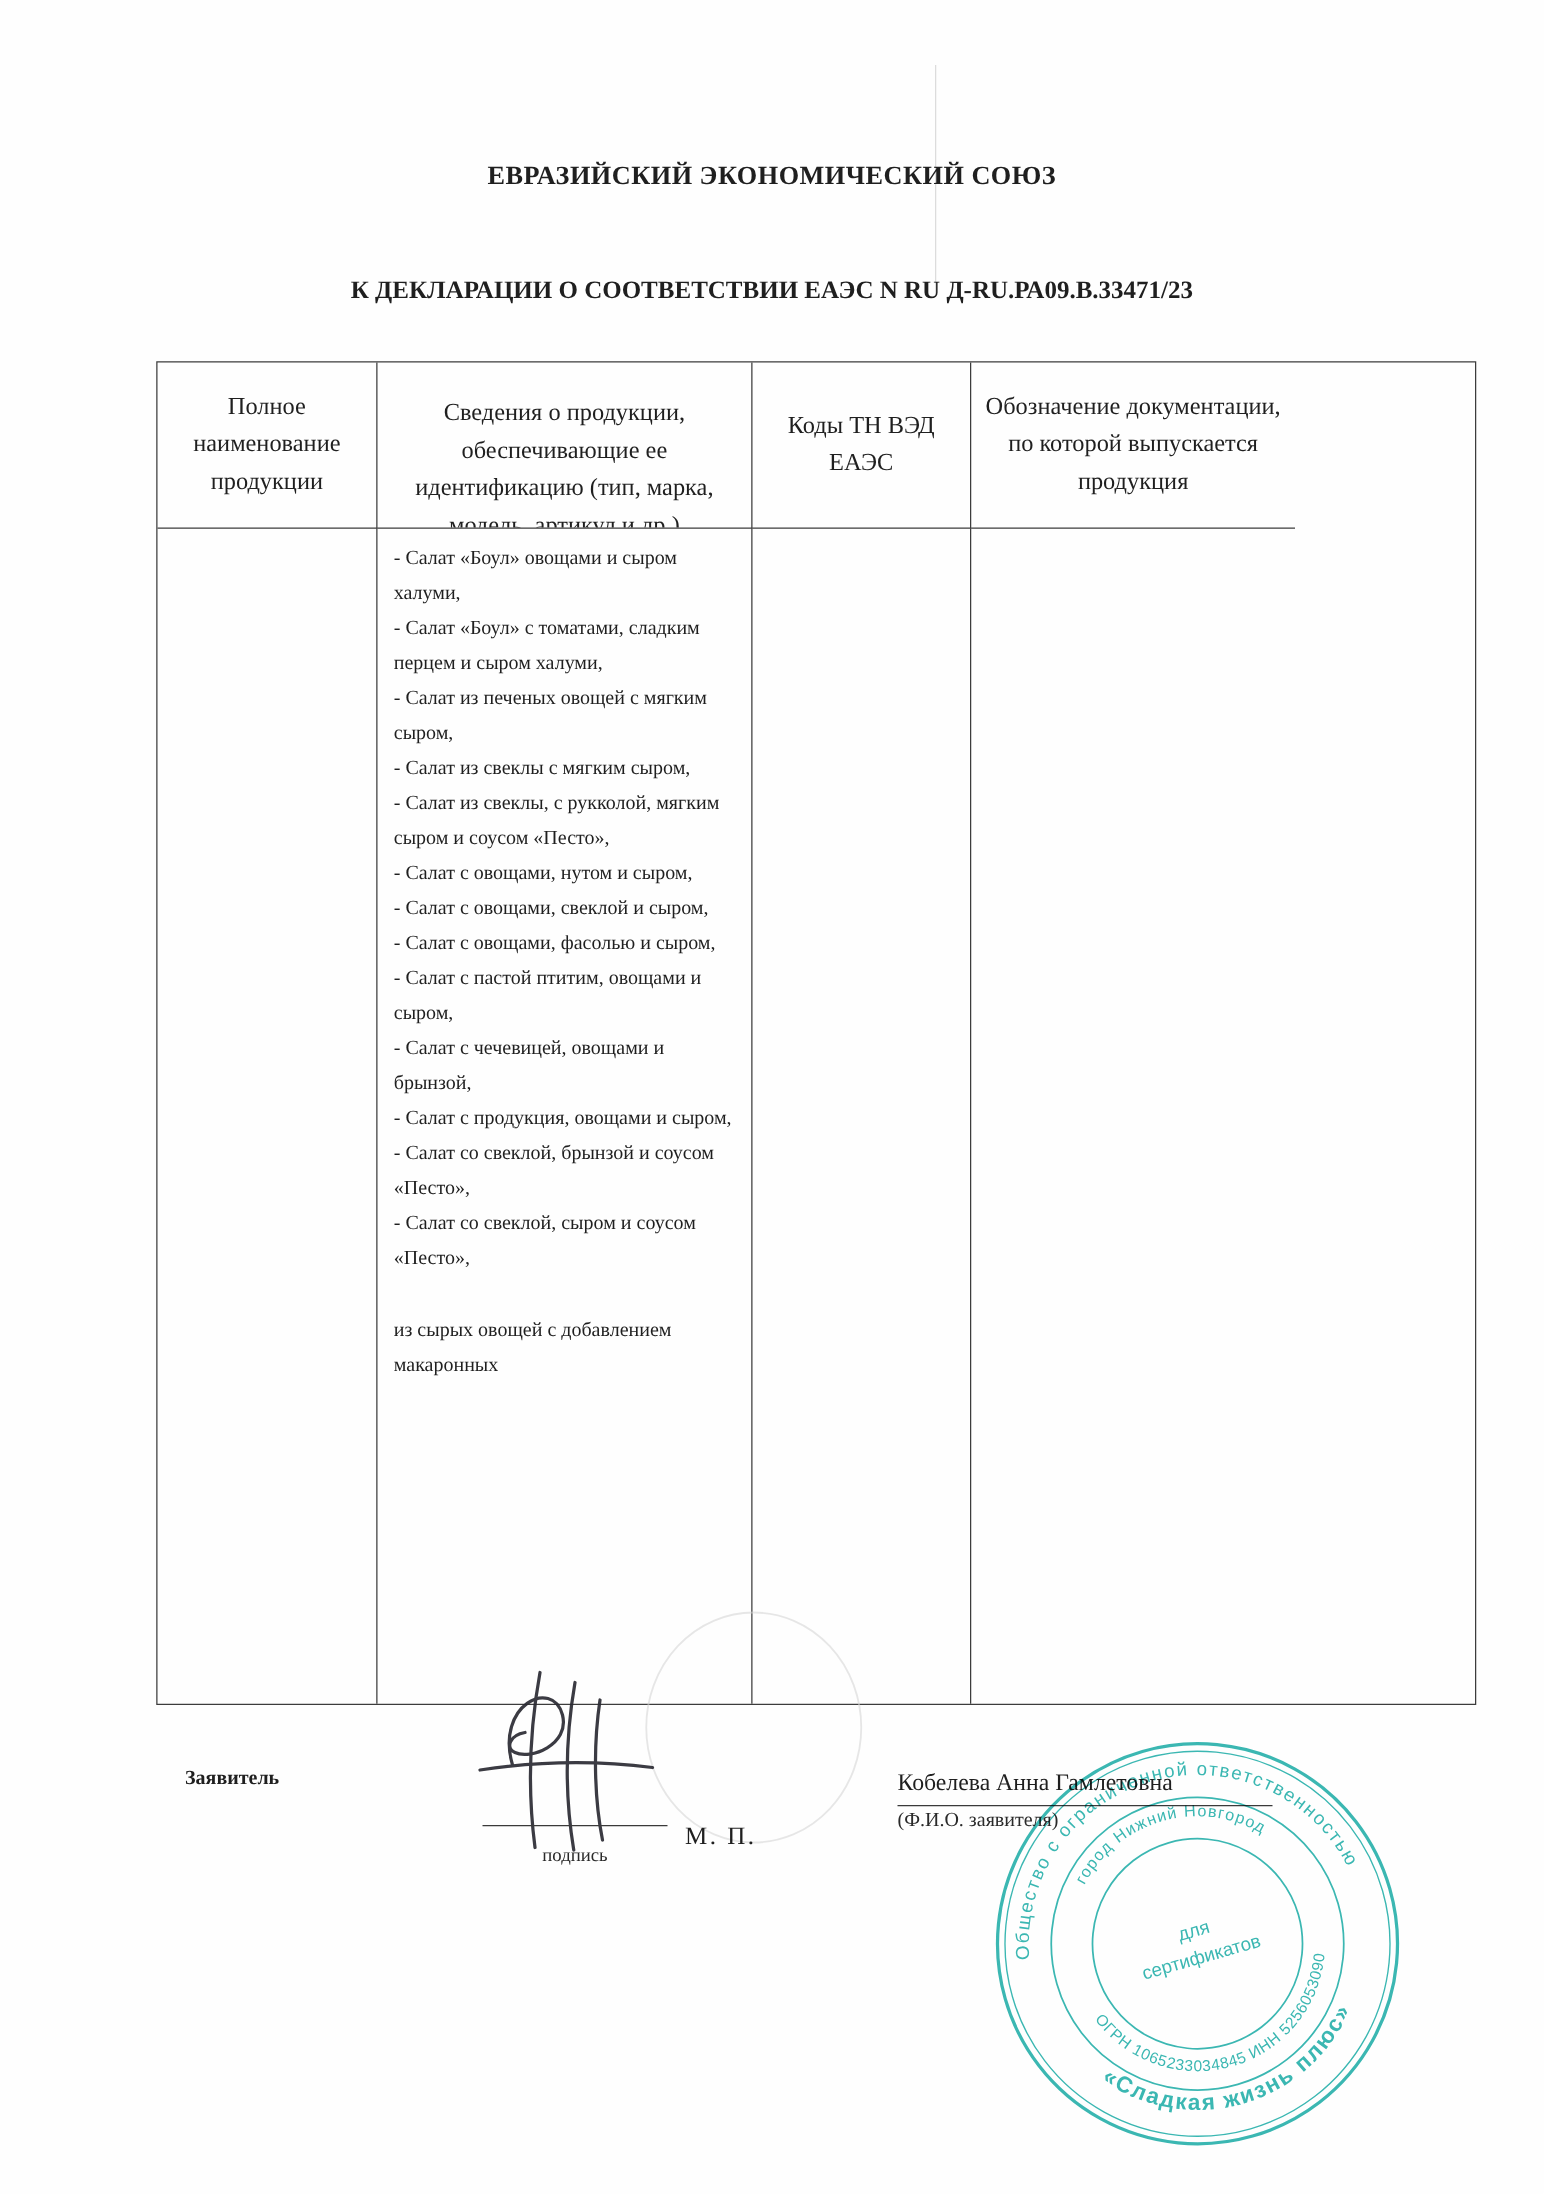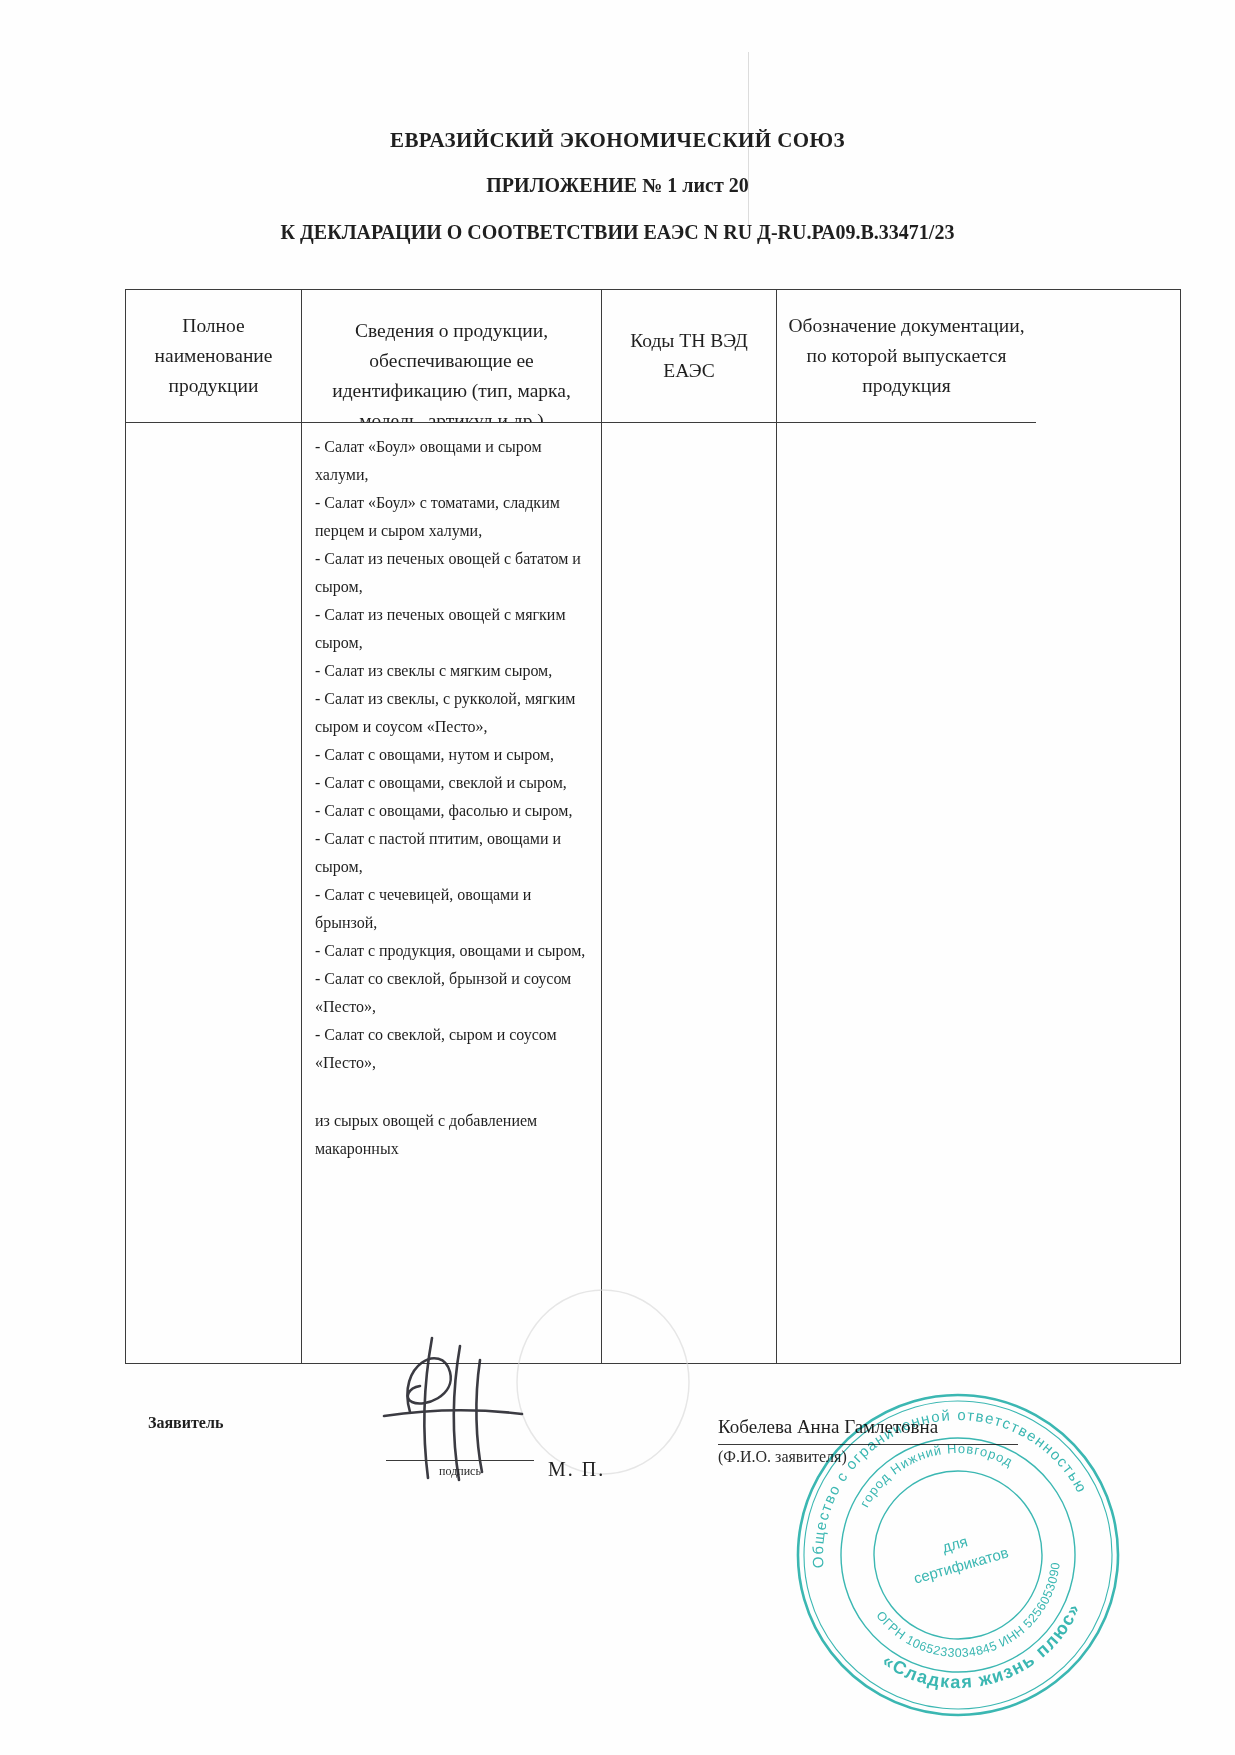--- a/index.html
+++ b/index.html
@@ -60,22 +60,22 @@
     position: absolute;
     left: 148px; top: 1414px;
     font-size: 16px; font-weight: bold;
   }
   .sig-line {
     position: absolute;
     left: 386px; top: 1460px;
     width: 148px;
     border-top: 1px solid #3a3a3a;
     text-align: center;
-    font-size: 12px;
-    padding-top: 3px;
+    font-size: 15px;
+    padding-top: 16px;
     color: #2a2a2a;
   }
   .seal-mark {
     position: absolute;
     left: 548px; top: 1458px;
     font-size: 20px;
     letter-spacing: 2px;
   }
   .name-block {
     position: absolute;
@@ -115,42 +115,40 @@
   }
 </style>
 </head>
 <body>
 
 <div class="page">
 
   <div class="fold-line"></div>
 
   <div class="center-line doc-title">ЕВРАЗИЙСКИЙ ЭКОНОМИЧЕСКИЙ СОЮЗ</div>
-  <div class="center-line doc-appendix">ПРИЛОЖЕНИЕ № 1 лист 20</div>
   <div class="center-line doc-decl">К ДЕКЛАРАЦИИ О СООТВЕТСТВИИ ЕАЭС N RU Д-RU.РА09.В.33471/23</div>
 
   <div class="doc-table">
     <div class="cell th">
       <div class="th-inner w1">Полное наименование продукции</div>
     </div>
     <div class="cell th">
       <div class="th-inner w2">Сведения о продукции, обеспечивающие ее идентификацию (тип, марка, модель, артикул и др.)</div>
     </div>
     <div class="cell th">
       <div class="th-inner w3">Коды ТН ВЭД ЕАЭС</div>
     </div>
     <div class="cell th">
       <div class="th-inner w4">Обозначение документации, по которой выпускается продукция</div>
     </div>
 
     <div class="cell td"></div>
     <div class="cell td td-id">
       <p class="id-line">- Салат «Боул» овощами и сыром халуми,</p>
       <p class="id-line">- Салат «Боул» с томатами, сладким перцем и сыром халуми,</p>
-      <p class="id-line">- Салат из печеных овощей с бататом и сыром,</p>
       <p class="id-line">- Салат из печеных овощей с мягким сыром,</p>
       <p class="id-line">- Салат из свеклы с мягким сыром,</p>
       <p class="id-line">- Салат из свеклы, с рукколой, мягким сыром и соусом «Песто»,</p>
       <p class="id-line">- Салат с овощами, нутом и сыром,</p>
       <p class="id-line">- Салат с овощами, свеклой и сыром,</p>
       <p class="id-line">- Салат с овощами, фасолью и сыром,</p>
       <p class="id-line">- Салат с пастой птитим, овощами и сыром,</p>
       <p class="id-line">- Салат с чечевицей, овощами и брынзой,</p>
       <p class="id-line">- Салат с продукция, овощами и сыром,</p>
       <p class="id-line">- Салат со свеклой, брынзой и соусом «Песто»,</p>

